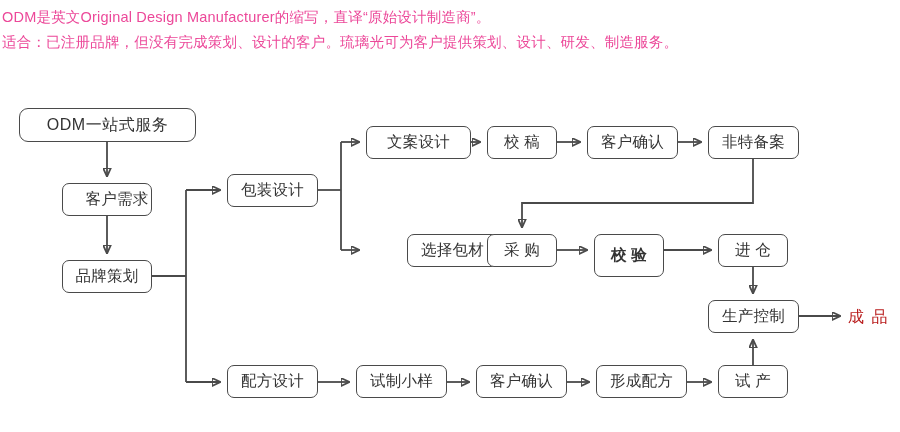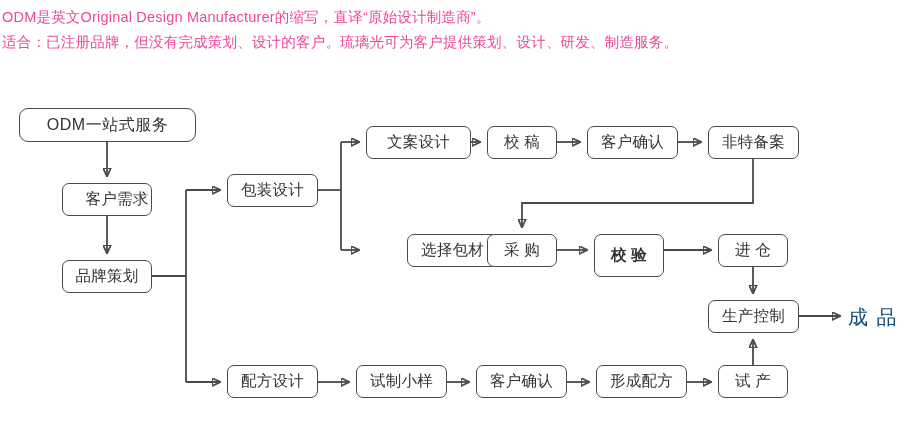--- a/index.html
+++ b/index.html
@@ -56,22 +56,22 @@
     white-space: nowrap;
     letter-spacing: 0.3px;
   }
   .node.big {
     font-size: 16px;
     border-radius: 9px;
     letter-spacing: 0.5px;
   }
   .plain-label {
     position: absolute;
-    font-size: 20px;
-    color: #0c4a6e;
+    font-size: 16px;
+    color: #b91c1c;
     white-space: nowrap;
     letter-spacing: 1.5px;
     display: flex;
     align-items: center;
   }
   svg#edges {
     position: absolute;
     left: 0;
     top: 0;
     width: 900px;

